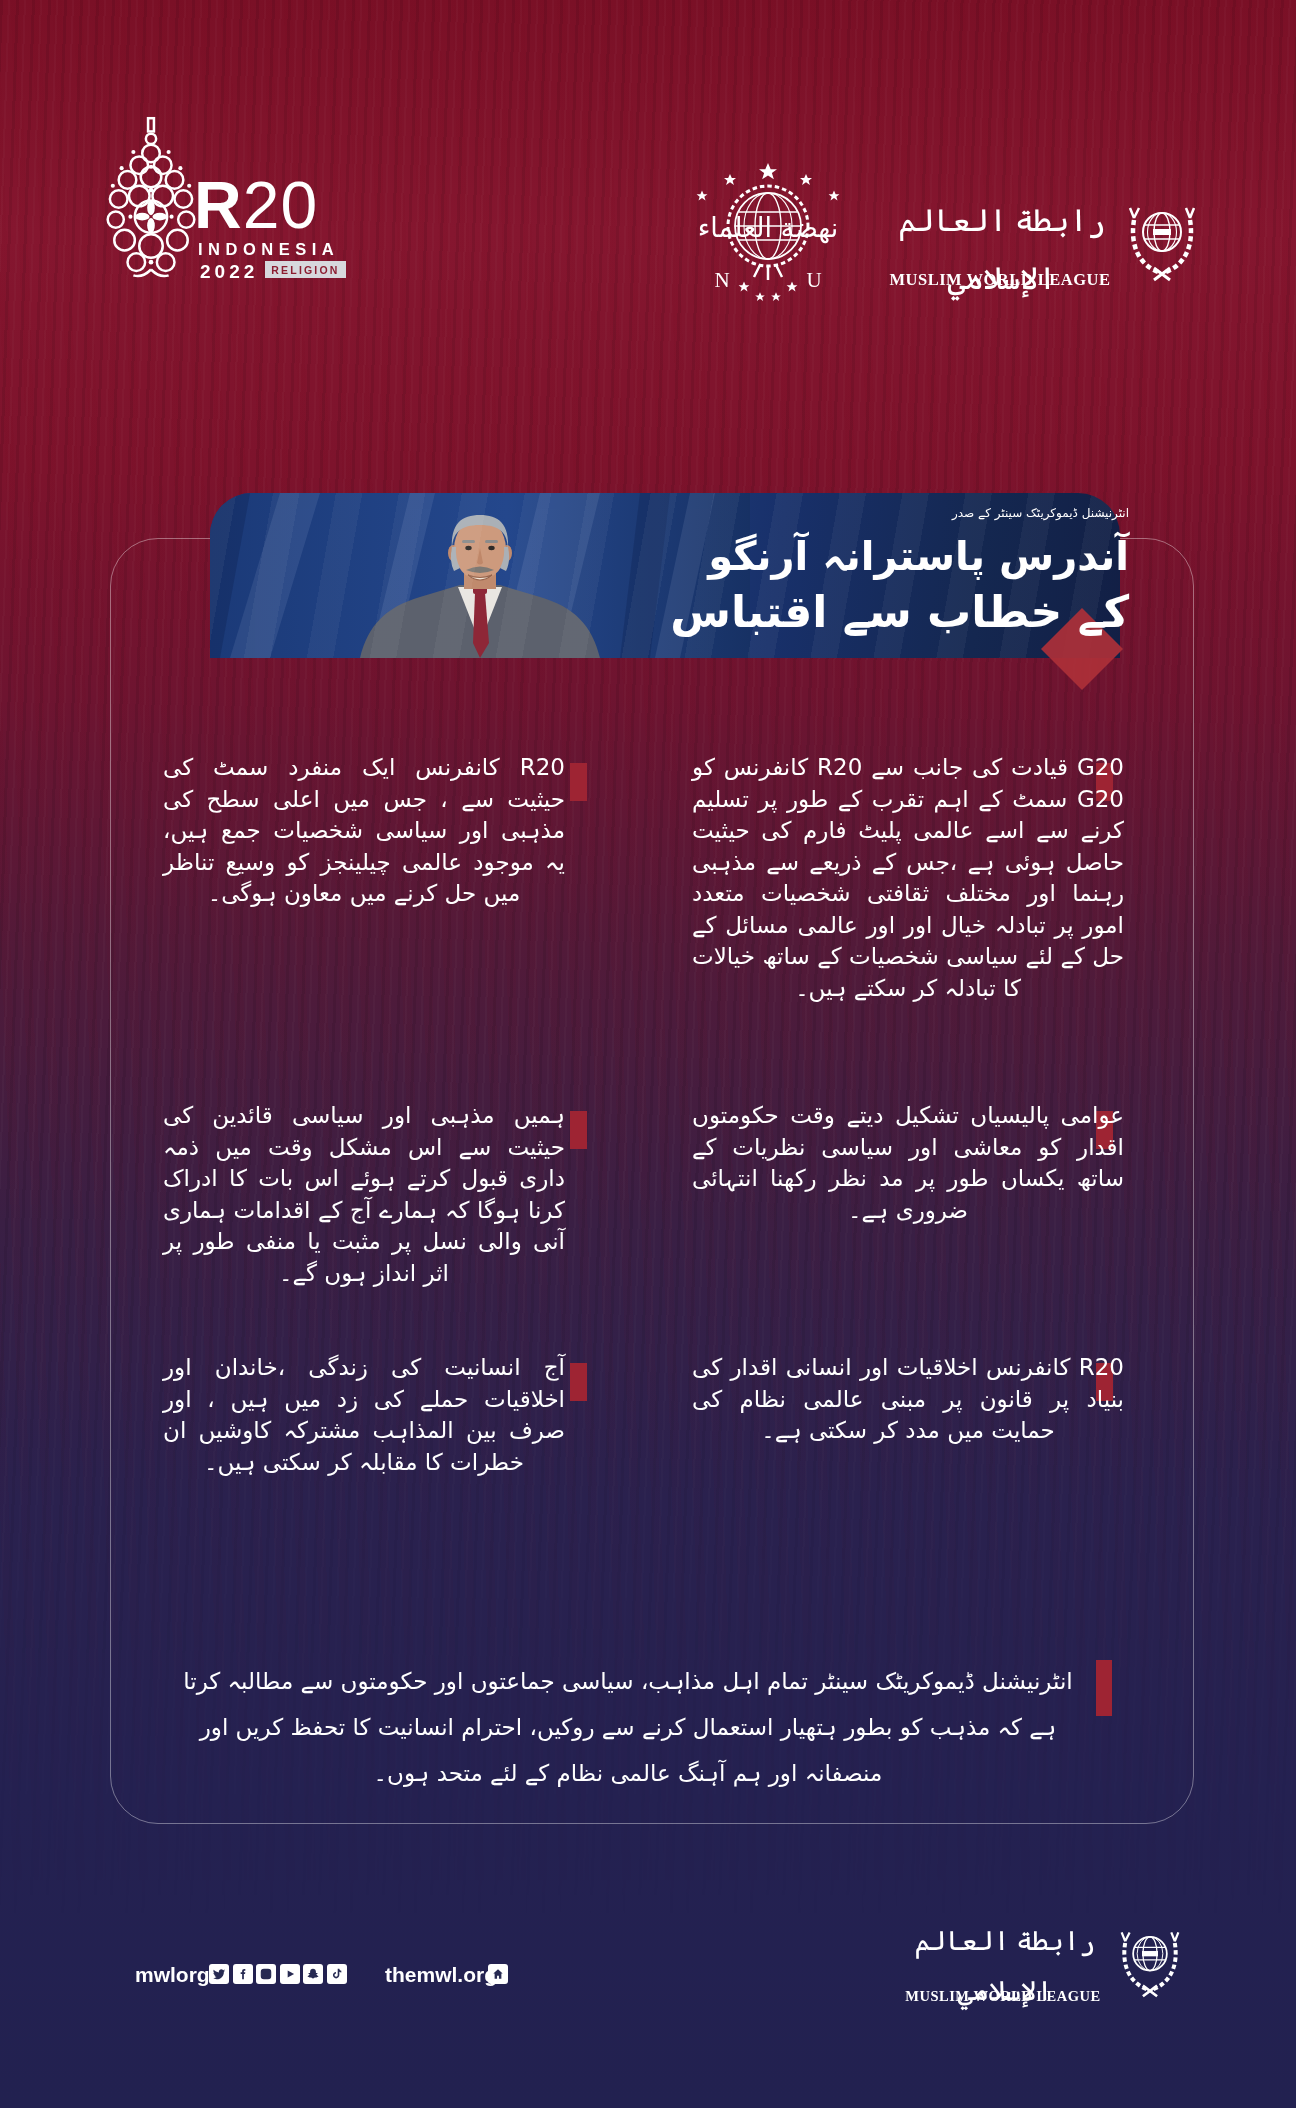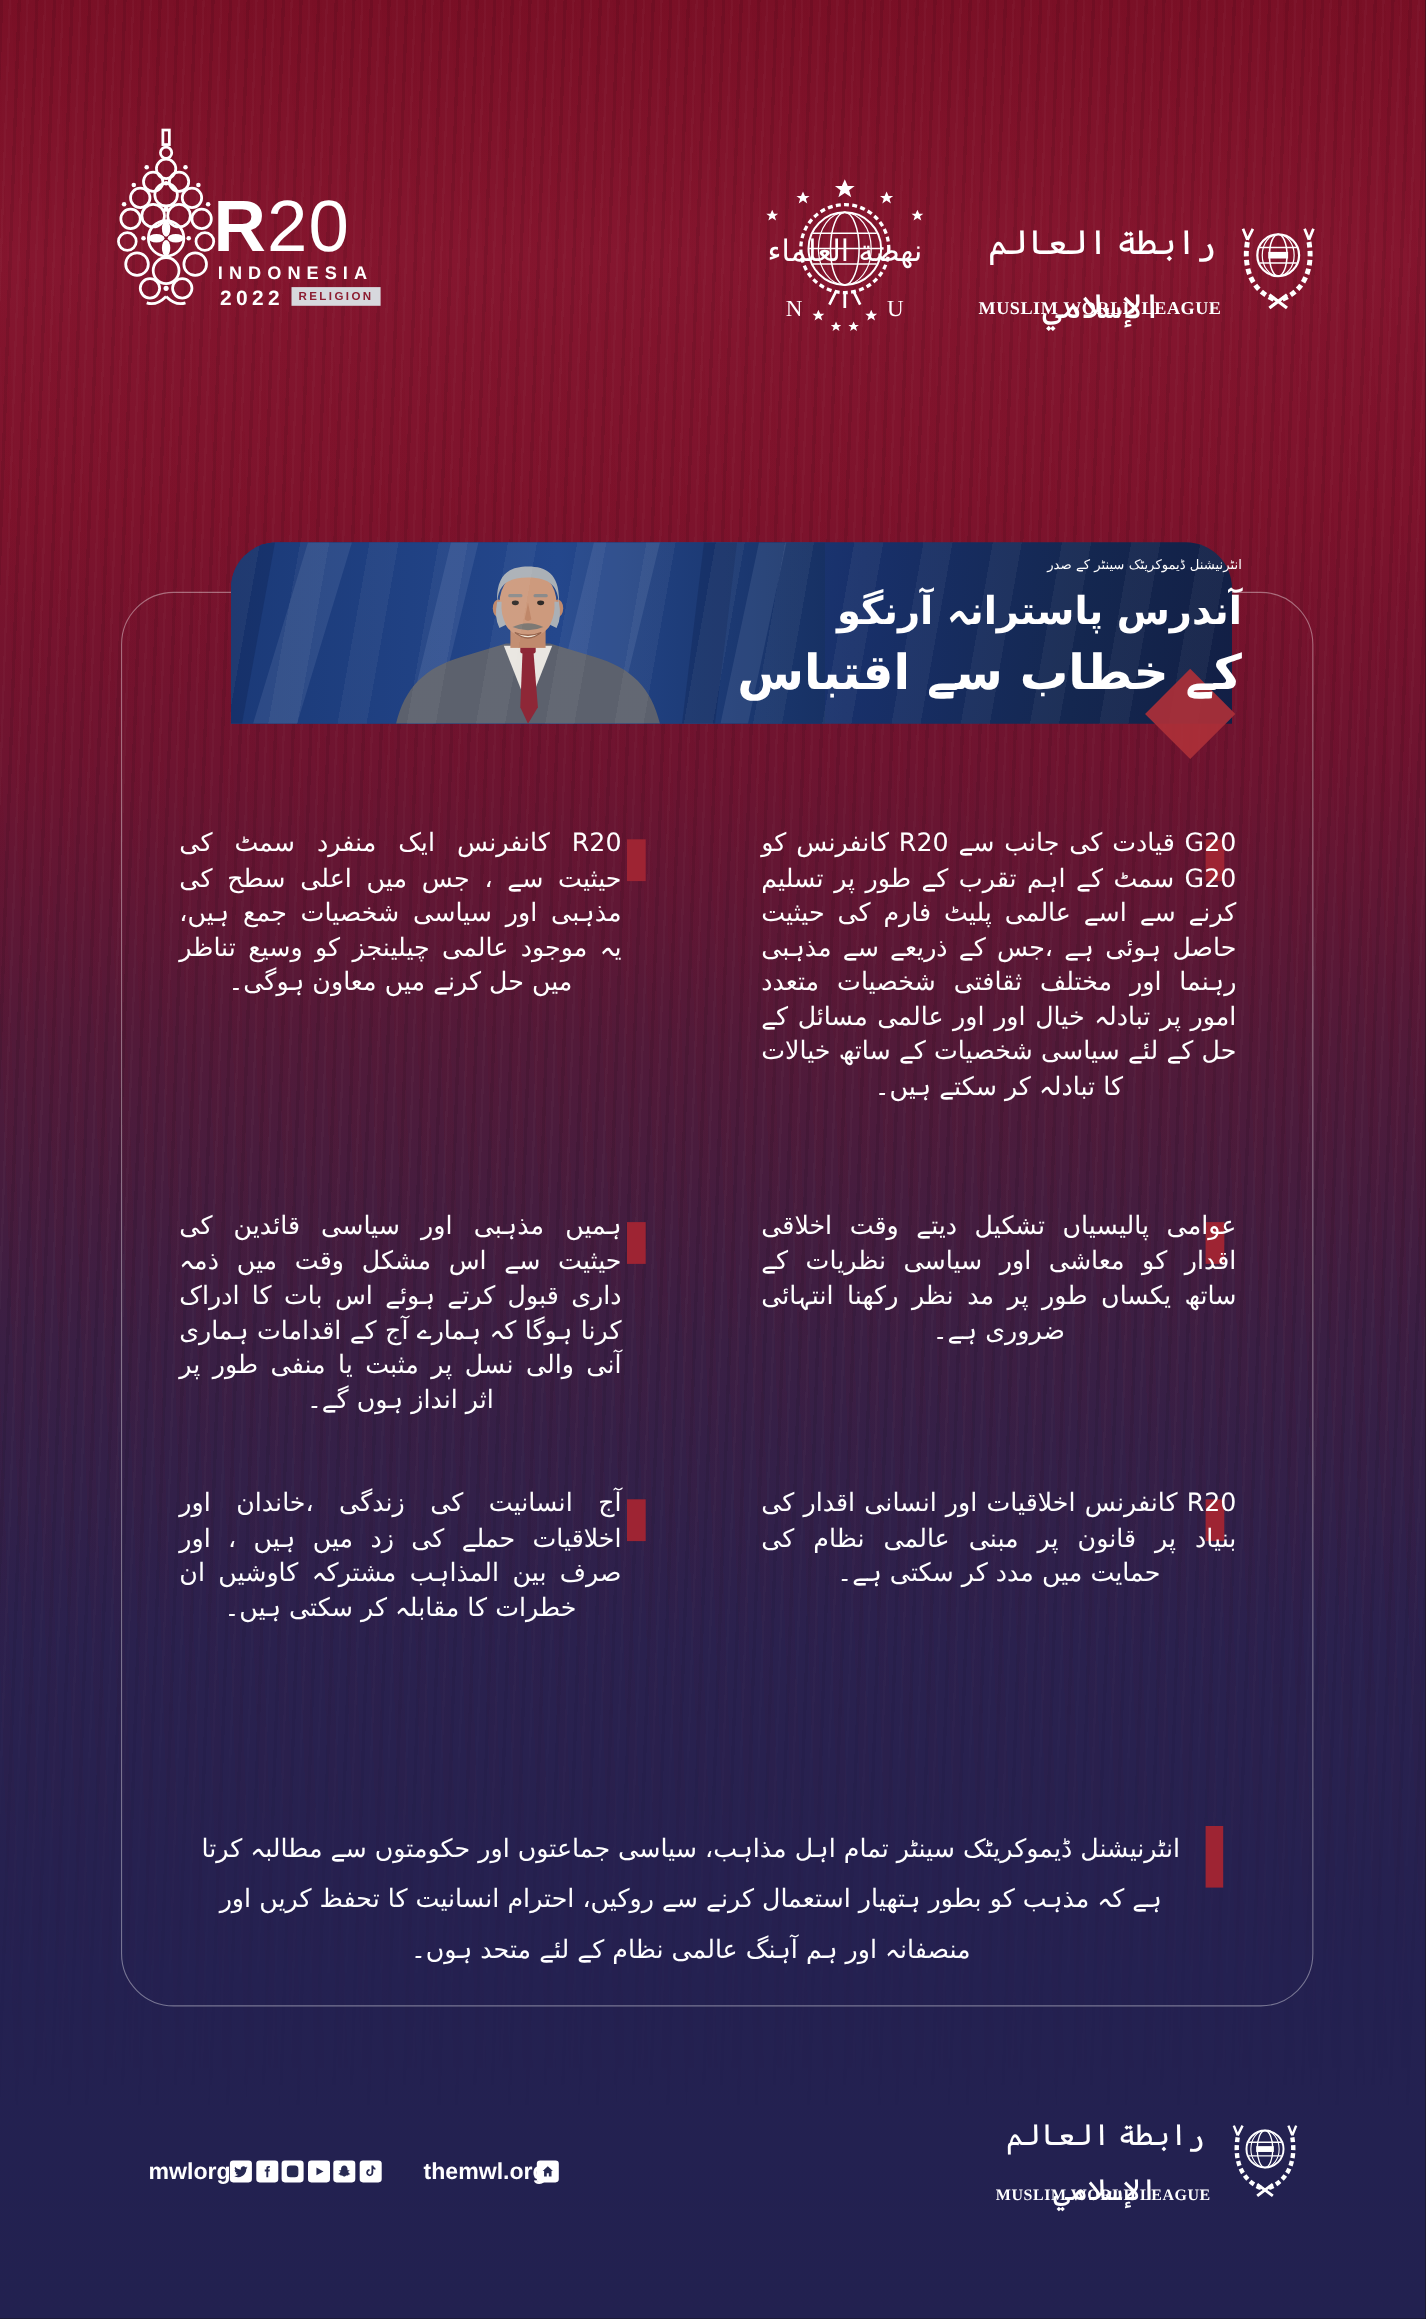--- a/index.html
+++ b/index.html
@@ -47,21 +47,21 @@
   .frame{left:110px;top:538px;width:1082px;height:1284px;border:1px solid rgba(255,255,255,.38);border-radius:48px;z-index:1;}
   .quote-card{left:210px;top:493px;width:910px;height:165px;border-radius:42px 42px 0 0;z-index:2;
     background:linear-gradient(97deg,#1d3a77 0%,#20407f 42%,#18306a 62%,#142750 84%,#121f45 100%);}
   .quote-card::after{content:"";position:absolute;inset:0;border-radius:inherit;
     background:repeating-linear-gradient(100deg, rgba(255,255,255,.045) 0 26px, rgba(255,255,255,0) 26px 62px);}
   .photo{position:absolute;left:0;top:0;width:540px;height:165px;border-radius:42px 0 0 0;overflow:hidden;}
   .diamond{left:1053px;top:620px;width:58px;height:58px;background:#ad3038;opacity:.92;transform:rotate(45deg);z-index:3;}
   .card-text{right:206px;top:497px;width:600px;text-align:right;direction:rtl;z-index:4;}
   .card-text .role1{font-size:12px;line-height:33px;}
   .card-text .role2{font-size:17px;line-height:30px;}
-  .card-text .spk{font-size:35px;font-weight:700;line-height:52px;}
+  .card-text .spk{font-size:40px;font-weight:700;line-height:52px;}
   .card-text .head{font-size:44px;font-weight:700;line-height:60px;text-align:right;}
 
   
   .q{color:#fff;font-size:23px;line-height:31.5px;direction:rtl;text-align:justify;text-align-last:center;z-index:3;}
   .qr{left:655px;width:432px;margin-left:37px;}
   .ql{left:163px;width:402px;}
   .row1{top:752px}.row2{top:1100px}.row3{top:1352px}
   .qb{left:170px;width:916px;top:1658px;font-size:23px;line-height:46px;text-align:center;text-align-last:center;}
   .bar{width:17px;height:38px;background:#9e2433;z-index:2;}
   .b1r{left:1096px;top:763px}.b1l{left:570px;top:763px}
@@ -225,21 +225,21 @@
   </div>
   <div class="abs diamond"></div>
   <div class="abs card-text">
     <div class="role1">انٹرنیشنل ڈیموکریٹک سینٹر کے صدر</div>
     <div class="spk">آندرس پاسترانہ آرنگو</div>
     <div class="head">کے خطاب سے اقتباس</div>
   </div>
 
   <div class="abs q qr row1">G20 قیادت کی جانب سے R20 کانفرنس کو G20 سمٹ کے اہم تقرب کے طور پر تسلیم کرنے سے اسے عالمی پلیٹ فارم کی حیثیت حاصل ہوئی ہے ،جس کے ذریعے سے مذہبی رہنما اور مختلف ثقافتی شخصیات متعدد امور پر تبادلہ خیال اور اور عالمی مسائل کے حل کے لئے سیاسی شخصیات کے ساتھ خیالات کا تبادلہ کر سکتے ہیں۔</div>
   <div class="abs q ql row1">R20 کانفرنس ایک منفرد سمٹ کی حیثیت سے ، جس میں اعلی سطح کی مذہبی اور سیاسی شخصیات جمع ہیں، یہ موجود عالمی چیلینجز کو وسیع تناظر میں حل کرنے میں معاون ہوگی۔</div>
-  <div class="abs q qr row2">عوامی پالیسیاں تشکیل دیتے وقت اخلاقی اقدار کو معاشی اور سیاسی نظریات کے ساتھ یکساں طور پر مد نظر رکھنا انتہائی ضروری ہے۔</div>
+  <div class="abs q qr row2">عوامی پالیسیاں تشکیل دیتے وقت حکومتوں اقدار کو معاشی اور سیاسی نظریات کے ساتھ یکساں طور پر مد نظر رکھنا انتہائی ضروری ہے۔</div>
   <div class="abs q ql row2">ہمیں مذہبی اور سیاسی قائدین کی حیثیت سے اس مشکل وقت میں ذمہ داری قبول کرتے ہوئے اس بات کا ادراک کرنا ہوگا کہ ہمارے آج کے اقدامات ہماری آنی والی نسل پر مثبت یا منفی طور پر اثر انداز ہوں گے۔</div>
   <div class="abs q qr row3">R20 کانفرنس اخلاقیات اور انسانی اقدار کی بنیاد پر قانون پر مبنی عالمی نظام کی حمایت میں مدد کر سکتی ہے۔</div>
   <div class="abs q ql row3">آج انسانیت کی زندگی ،خاندان اور اخلاقیات حملے کی زد میں ہیں ، اور صرف بین المذاہب مشترکہ کاوشیں ان خطرات کا مقابلہ کر سکتی ہیں۔</div>
   <div class="abs q qb">انٹرنیشنل ڈیموکریٹک سینٹر تمام اہل مذاہب، سیاسی جماعتوں اور حکومتوں سے مطالبہ کرتا ہے کہ مذہب کو بطور ہتھیار استعمال کرنے سے روکیں، احترام انسانیت کا تحفظ کریں اور منصفانہ اور ہم آہنگ عالمی نظام کے لئے متحد ہوں۔</div>
 
   <div class="abs bar b1r"></div>
   <div class="abs bar b1l"></div>
   <div class="abs bar b2r"></div>
   <div class="abs bar b2l"></div>
   <div class="abs bar b3r"></div>

